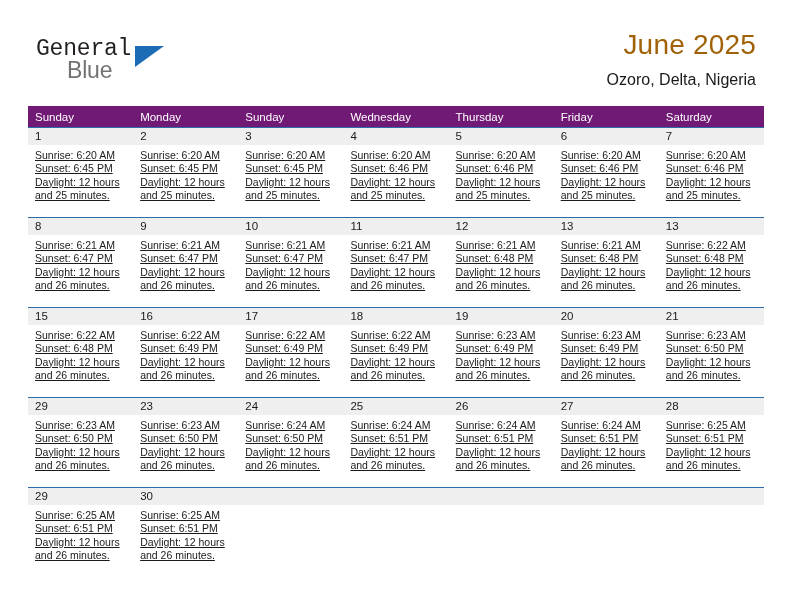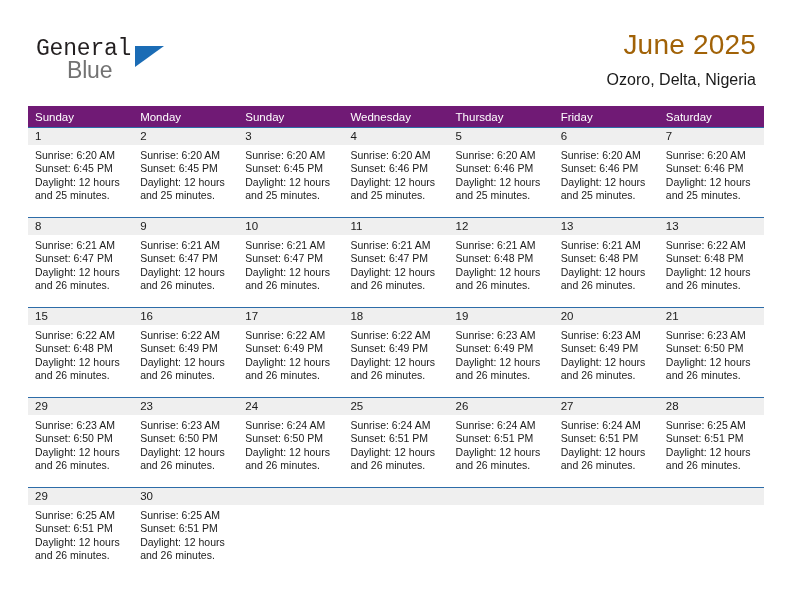--- a/index.html
+++ b/index.html
@@ -127,20 +127,21 @@
     color: #1a1a1a;
   }
   .daynum.empty {
     color: transparent;
   }
   .dayinfo {
     padding: 4px 6px 0 7px;
     font-size: 10.5px;
     line-height: 13.4px;
     color: #1a1a1a;
+    text-decoration: underline;
   }
   .dayinfo div {
     white-space: nowrap;
   }
 </style>
 </head>
 <body>
 
 <div class="page">
 

